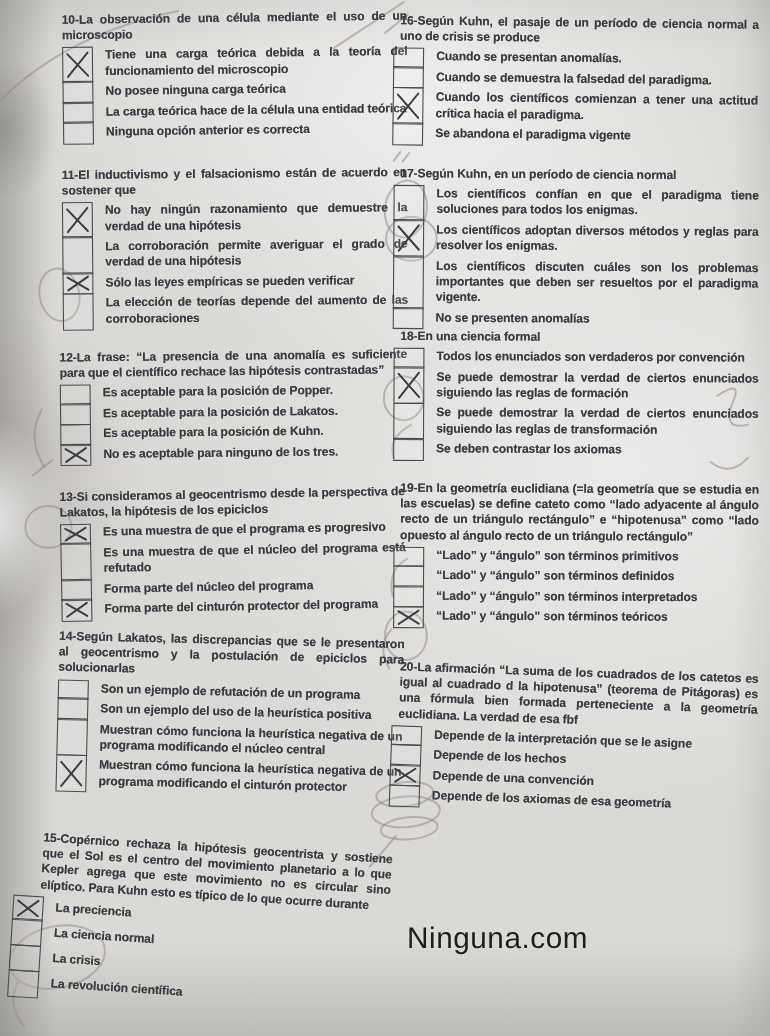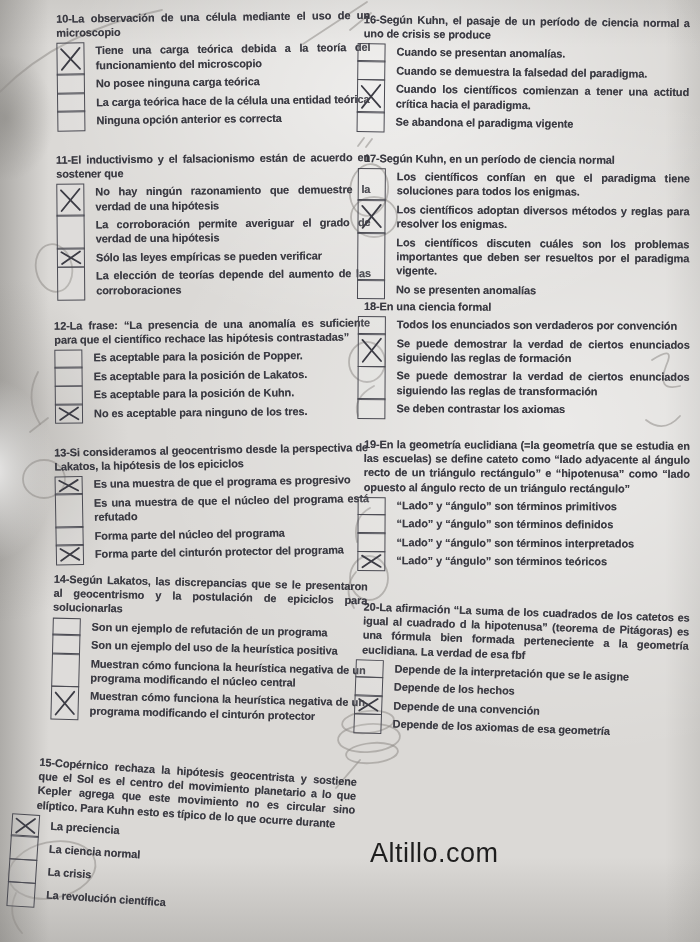--- a/index.html
+++ b/index.html
@@ -393,14 +393,14 @@
           </span>
         <span class="lbl">Depende de una convención</span>
       </div>
       <div class="opt">
         <span class="box"></span>
         <span class="lbl">Depende de los axiomas de esa geometría</span>
       </div>
     </div>
   </section>
 
-  <div class="watermark">Altillo.com</div>
+  <div class="watermark">Ninguna.com</div>
 </div>
 
 </body></html>

